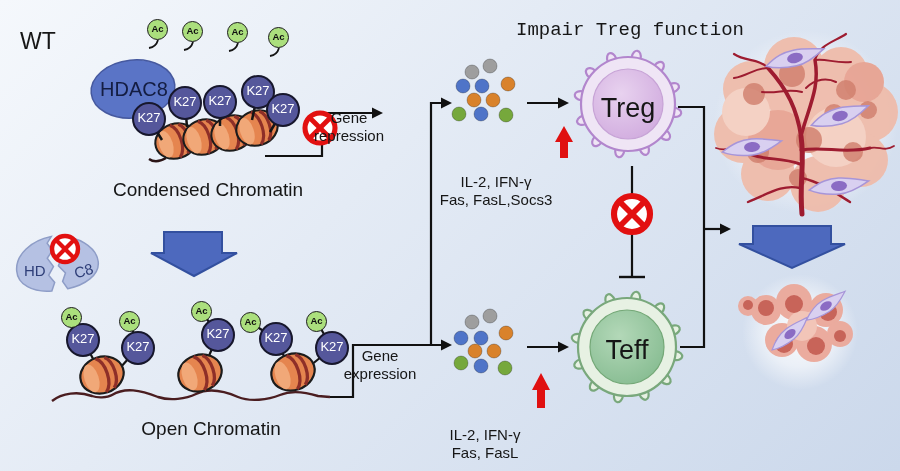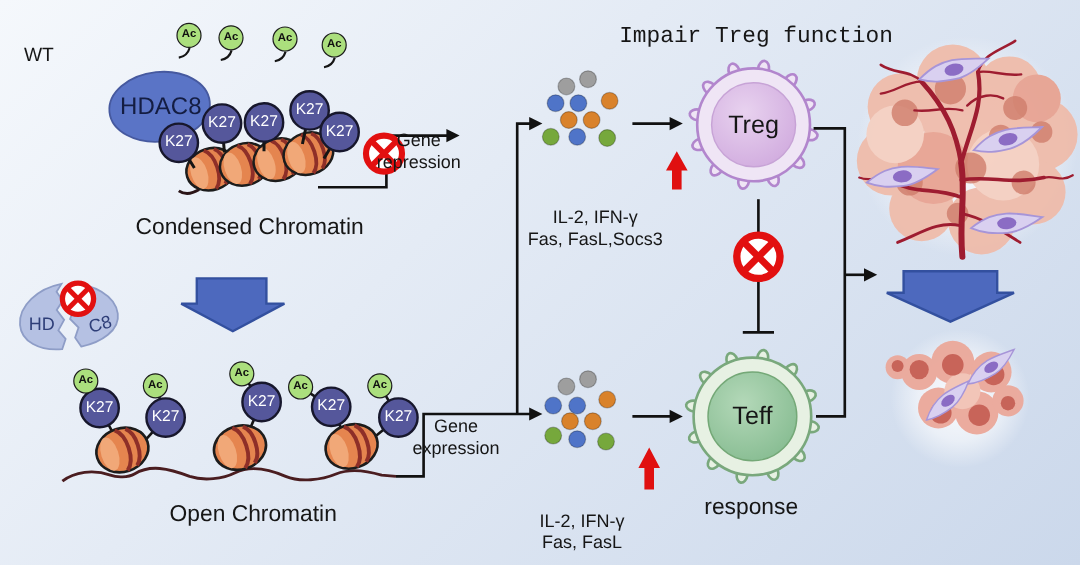--- a/index.html
+++ b/index.html
@@ -4,24 +4,24 @@
 <style>
   html,body{margin:0;padding:0;}
   #canvas{
     position:relative;width:900px;height:471px;overflow:hidden;
     background:linear-gradient(135deg,#f5f8fc 0%,#e4ebf5 40%,#cbd8eb 100%);
     font-family:"Liberation Sans",sans-serif;color:#141414;
   }
   svg{position:absolute;left:0;top:0;}
   .lbl{position:absolute;white-space:nowrap;color:#161616;z-index:3;}
   .center{transform:translateX(-50%);text-align:center;}
-  .f22{font-size:16px;margin-top:10px;}
+  .f22{font-size:23px;}
   .f19{font-size:19px;line-height:23px;}
   .f15{font-size:15px;line-height:18px;margin-top:46px;}
-  .f21{font-size:21px;}
+  .f21{font-size:27px;}
   .k27{position:absolute;width:34px;height:34px;border-radius:50%;
     background:#55579b;border:2.6px solid #17172c;box-sizing:border-box;
     color:#fff;font-size:13px;line-height:28px;text-align:center;z-index:2;}
   .ac{position:absolute;width:21px;height:21px;border-radius:50%;
     background:#abdf7d;border:1.8px solid #1c1c1c;box-sizing:border-box;
     color:#101010;font-size:9.5px;font-weight:bold;line-height:17px;text-align:center;z-index:2;}
   .frag{position:absolute;font-size:15px;color:#2e3e78;z-index:3;}
   sup{font-size:12px;}
 </style>
 </head>
@@ -315,21 +315,20 @@
   <div>IL-2, IFN-γ</div>
   <div>Fas, FasL</div>
 </div>
 
 <div class="lbl f19 center" style="left:630px;top:19px;font-family:Liberation Mono, monospace;">Impair Treg function</div>
 
 <div class="lbl f21 center" style="left:628px;top:93px;">Treg</div>
 <div class="lbl f21 center" style="left:627px;top:335px;">Teff</div>
 
 <div class="lbl f19 center" style="left:626px;top:411px;">
-  <div>response</div>
 </div>
 
 
 <div class="k27" style="left:132px;top:102px;"><span>K27</span></div>
 <div class="k27" style="left:168px;top:86px;"><span>K27</span></div>
 <div class="k27" style="left:203px;top:85px;"><span>K27</span></div>
 <div class="k27" style="left:241px;top:75px;"><span>K27</span></div>
 <div class="k27" style="left:266px;top:93px;"><span>K27</span></div>
 
 <div class="k27" style="left:66px;top:323px;"><span>K27</span></div>

